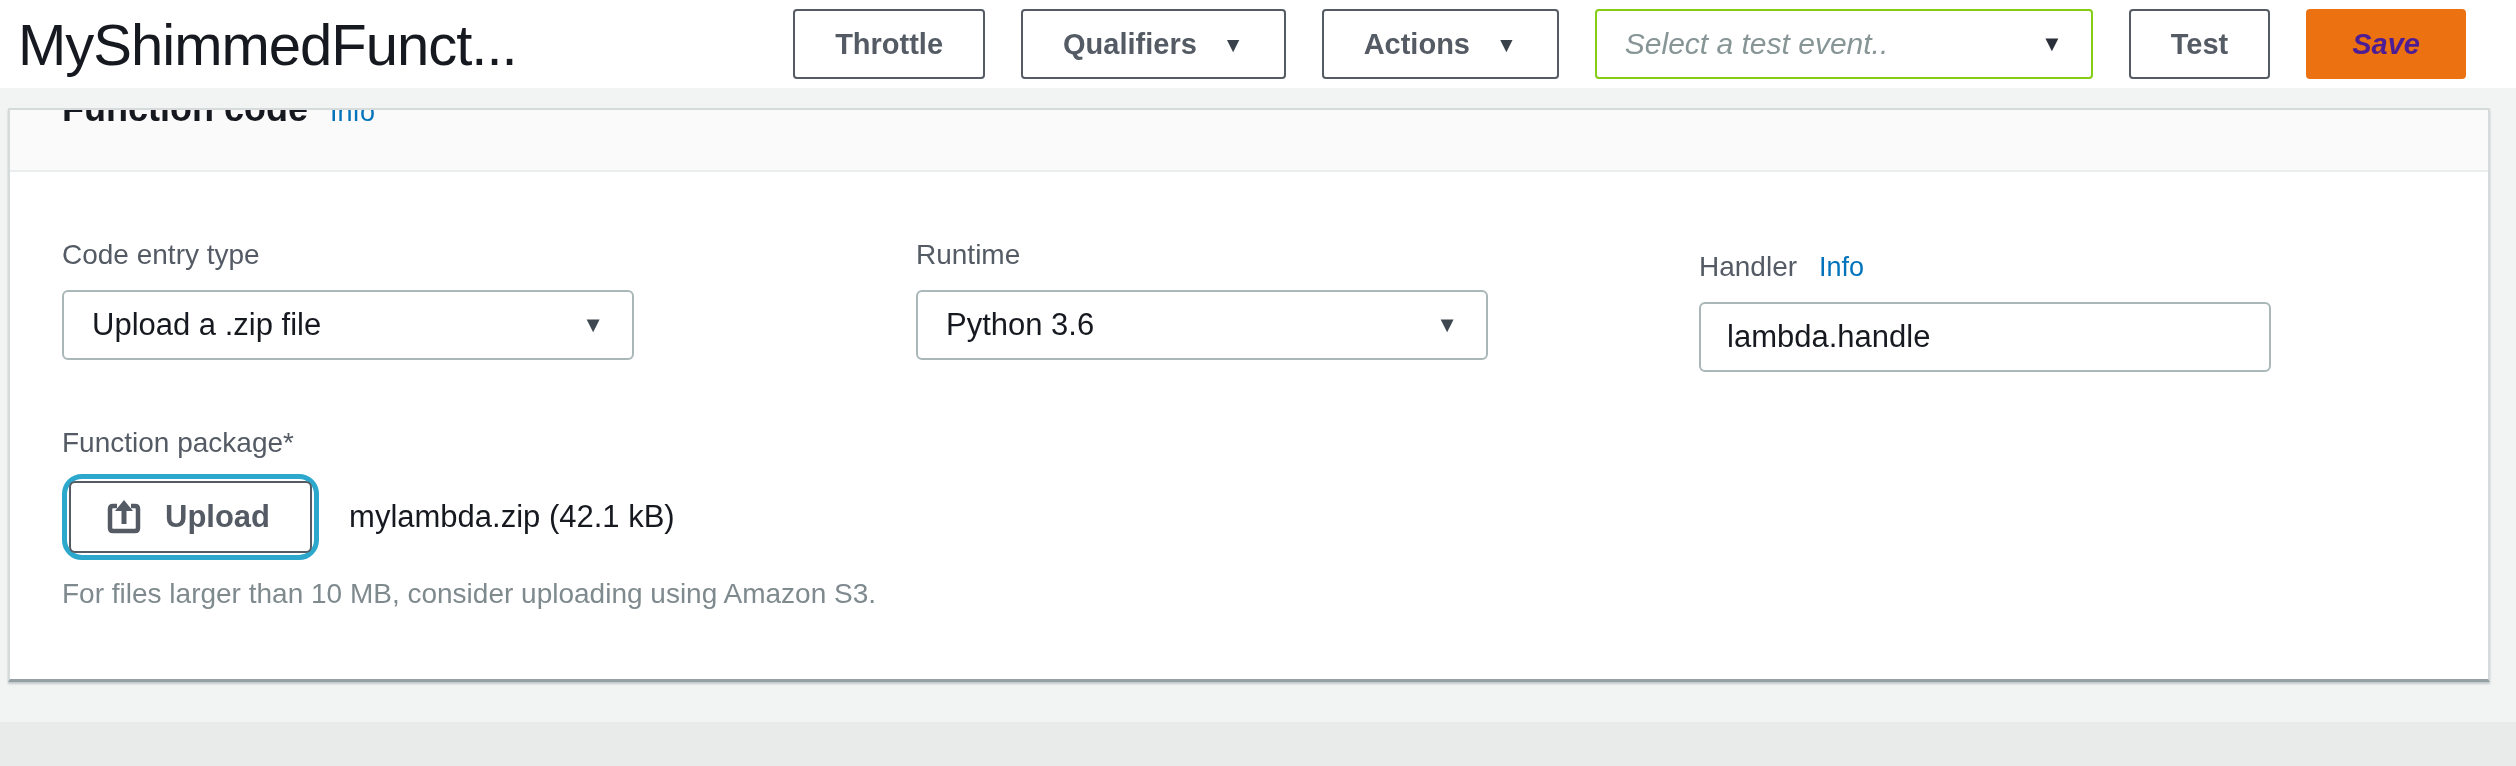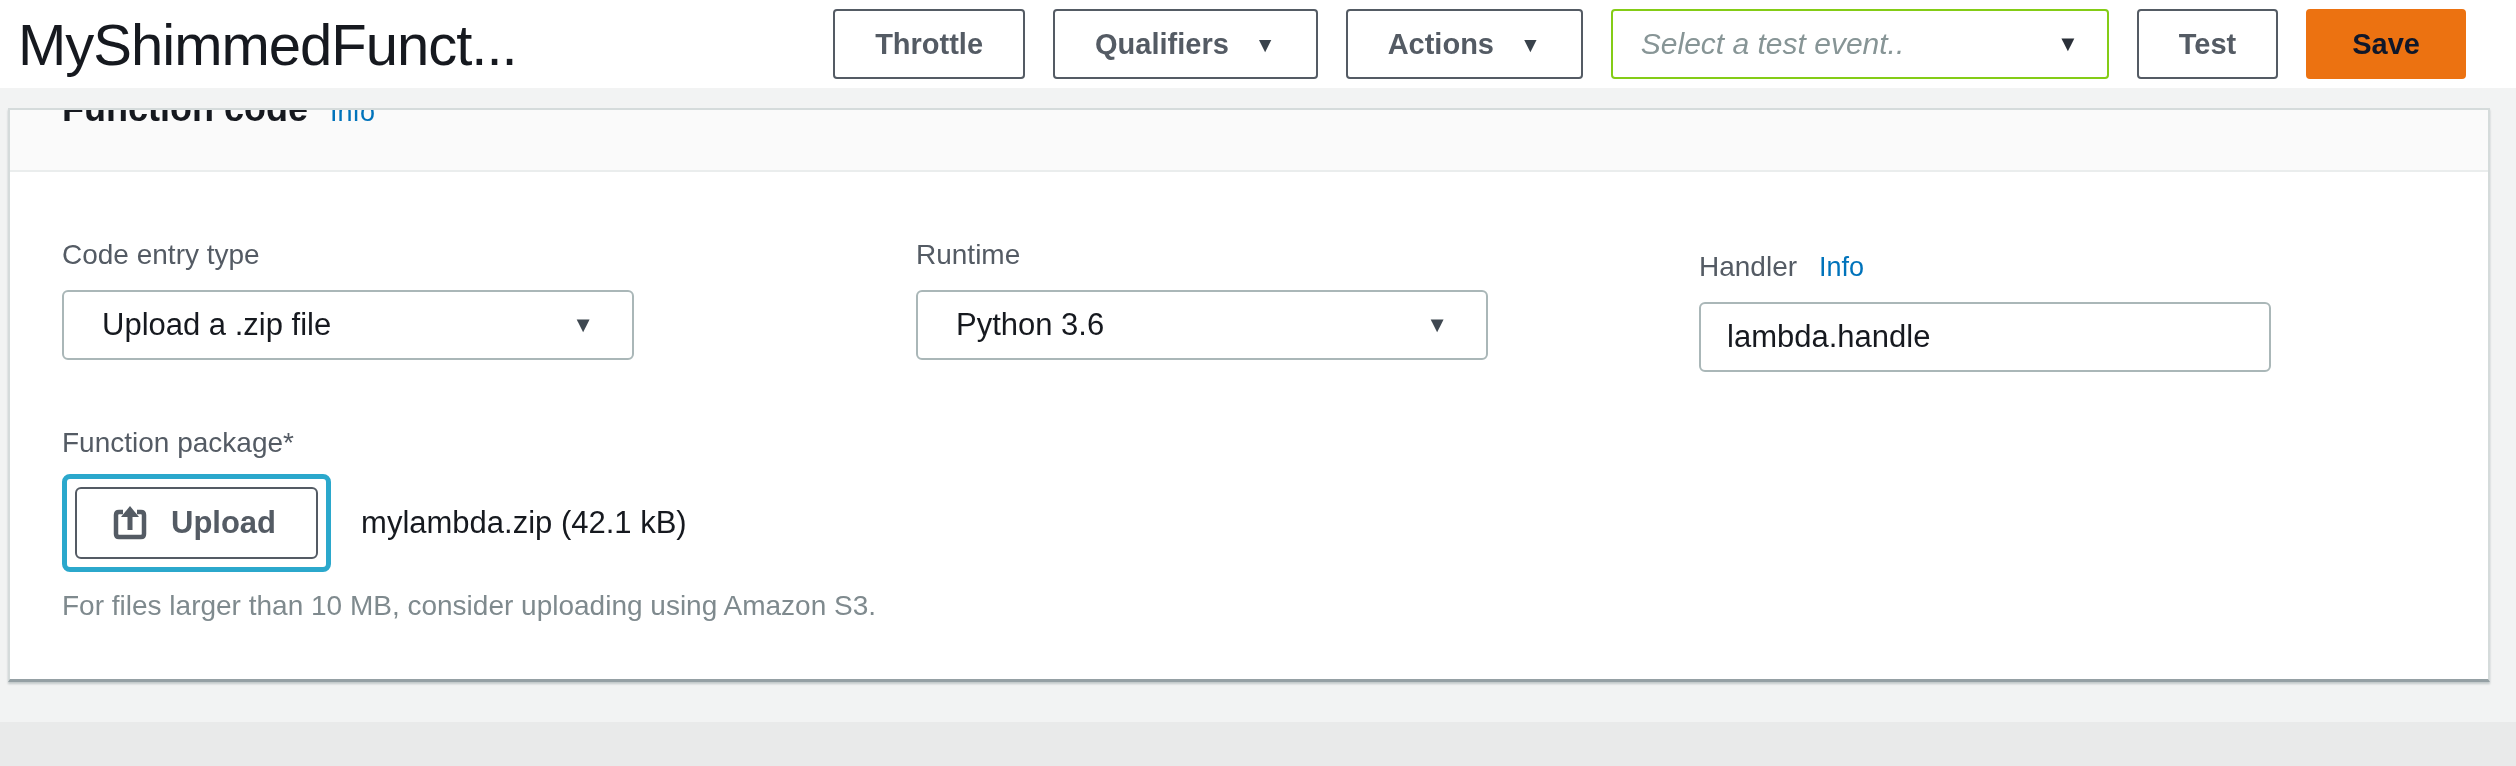--- a/index.html
+++ b/index.html
@@ -29,21 +29,21 @@
     font-size: 58px;
     font-weight: 400;
     color: #16191f;
     letter-spacing: -1px;
     white-space: nowrap;
   }
   .topbar-actions {
     margin-left: auto;
     display: flex;
     align-items: center;
-    gap: 28px;
+    gap: 36px;
   }
   .btn {
     height: 70px;
     background: #ffffff;
     border: 2px solid #545b64;
     border-radius: 4px;
     color: #545b64;
     font-family: "Liberation Sans", sans-serif;
     font-size: 29px;
     font-weight: 700;
@@ -52,22 +52,23 @@
     align-items: center;
     justify-content: center;
     gap: 26px;
     cursor: pointer;
     white-space: nowrap;
   }
   .btn .caret { font-size: 21px; color: #39424b; line-height: 1; }
   .btn-save {
     background: #ec7211;
     border-color: #ec7211;
-    color: #0f172a;
+    color: #4c1d95;
     padding: 0 44px;
+    font-style: italic;
   }
   .test-event-select {
     width: 498px;
     height: 70px;
     background: #ffffff;
     border: 2px solid #84cc16;
     border-radius: 4px;
     display: inline-flex;
     align-items: center;
     padding: 0 28px;
@@ -139,21 +140,21 @@
     white-space: nowrap;
   }
   .select-control {
     height: 70px;
     width: 100%;
     background: #ffffff;
     border: 2px solid #aab7b8;
     border-radius: 6px;
     display: flex;
     align-items: center;
-    padding: 0 38px;
+    padding: 0 28px;
     font-size: 31px;
     color: #16191f;
     cursor: pointer;
   }
   .select-control .caret { margin-left: auto; font-size: 22px; color: #3f4851; line-height: 1; }
   .text-control {
     height: 70px;
     width: 100%;
     background: #ffffff;
     border: 2px solid #aab7b8;
@@ -171,22 +172,22 @@
     font-size: 28px;
     color: #545b64;
     line-height: 30px;
     margin-bottom: 16px;
     white-space: nowrap;
   }
   .upload-row { display: flex; align-items: center; }
   .upload-focus-ring {
     display: inline-flex;
     border: 5px solid #2ba8cc;
-    border-radius: 8px;
-    padding: 8px;
+    border-radius: 20px;
+    padding: 2px;
     background: #ffffff;
   }
   .upload-btn {
     height: 72px;
     background: #ffffff;
     border: 2px solid #545b64;
     border-radius: 6px;
     display: inline-flex;
     align-items: center;
     gap: 22px;

